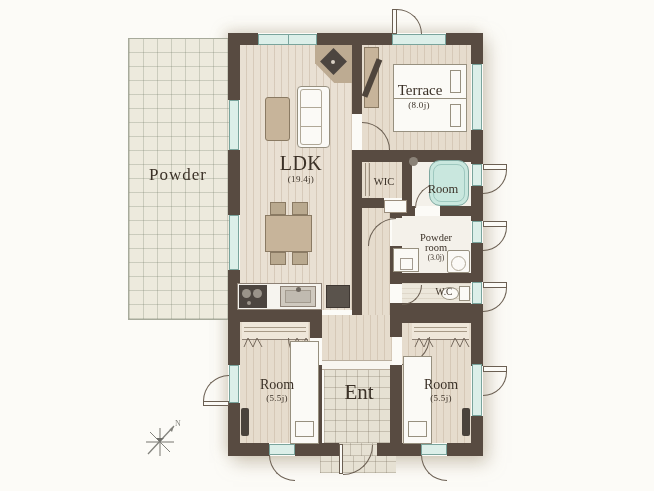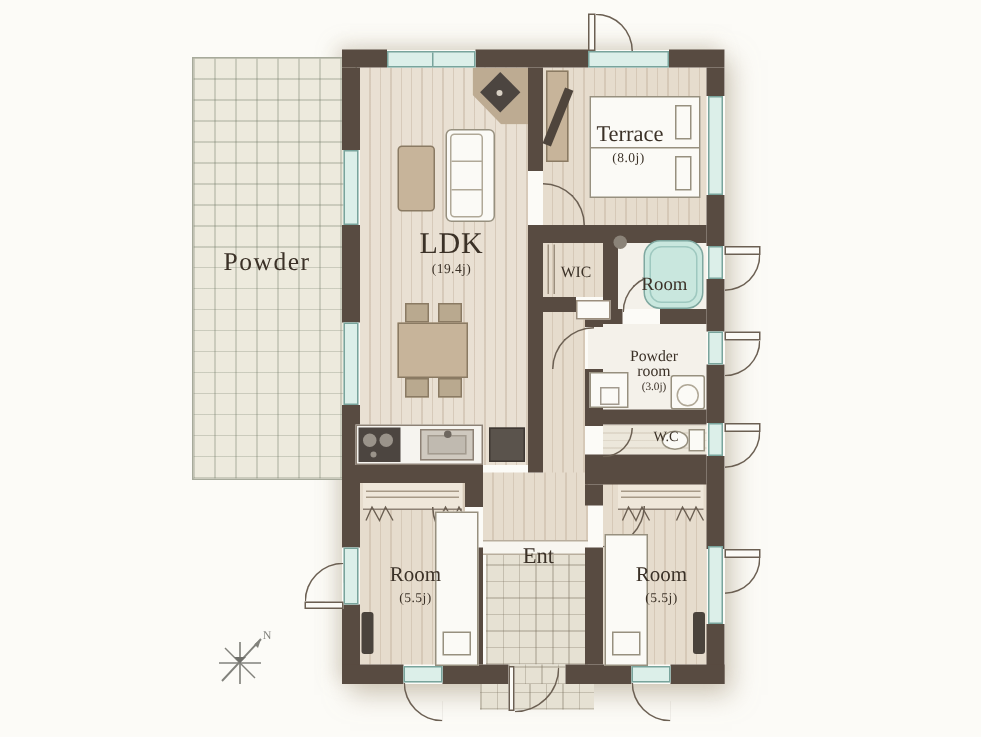--- a/index.html
+++ b/index.html
@@ -237,21 +237,21 @@
   <div class="abs lbl" style="left:384px;top:182px;font-size:10.5px;">WIC</div>
   <div class="abs lbl" style="left:443px;top:190px;font-size:12.5px;">Room</div>
   <div class="abs lbl" style="left:436px;top:238px;font-size:10.5px;">Powder</div>
   <div class="abs lbl" style="left:436px;top:248px;font-size:10.5px;">room</div>
   <div class="abs lbl" style="left:436px;top:258px;font-size:7.5px;">(3.0j)</div>
   <div class="abs lbl" style="left:444px;top:293px;font-size:9.5px;">W.C</div>
   <div class="abs lbl" style="left:277px;top:385px;font-size:14px;">Room</div>
   <div class="abs lbl sz" style="left:277px;top:399px;">(5.5j)</div>
   <div class="abs lbl" style="left:441px;top:385px;font-size:14px;">Room</div>
   <div class="abs lbl sz" style="left:441px;top:399px;">(5.5j)</div>
-  <div class="abs lbl" style="left:359px;top:372px;font-size:15px;">Ent</div>
+  <div class="abs lbl" style="left:359px;top:392px;font-size:21px;">Ent</div>
 
   <svg class="abs" style="left:140px;top:418px;" width="44" height="44" viewBox="0 0 44 44">
     <line x1="20" y1="10" x2="20" y2="38" stroke="#82827c" stroke-width="1.1"></line>
     <line x1="6" y1="24" x2="34" y2="24" stroke="#82827c" stroke-width="1.1"></line>
     <line x1="10" y1="14" x2="30" y2="34" stroke="#82827c" stroke-width="1"></line>
     <line x1="8" y1="36" x2="34" y2="8" stroke="#82827c" stroke-width="1.3"></line>
     <polygon points="34,8 29.5,11.5 32,14" fill="#82827c"></polygon>
     <polygon points="20,24 16,20 24,20" fill="#6f6f6a"></polygon>
   </svg>
   <div class="abs lbl" style="left:178px;top:424px;font-size:8px;color:#82827c;">N</div>

